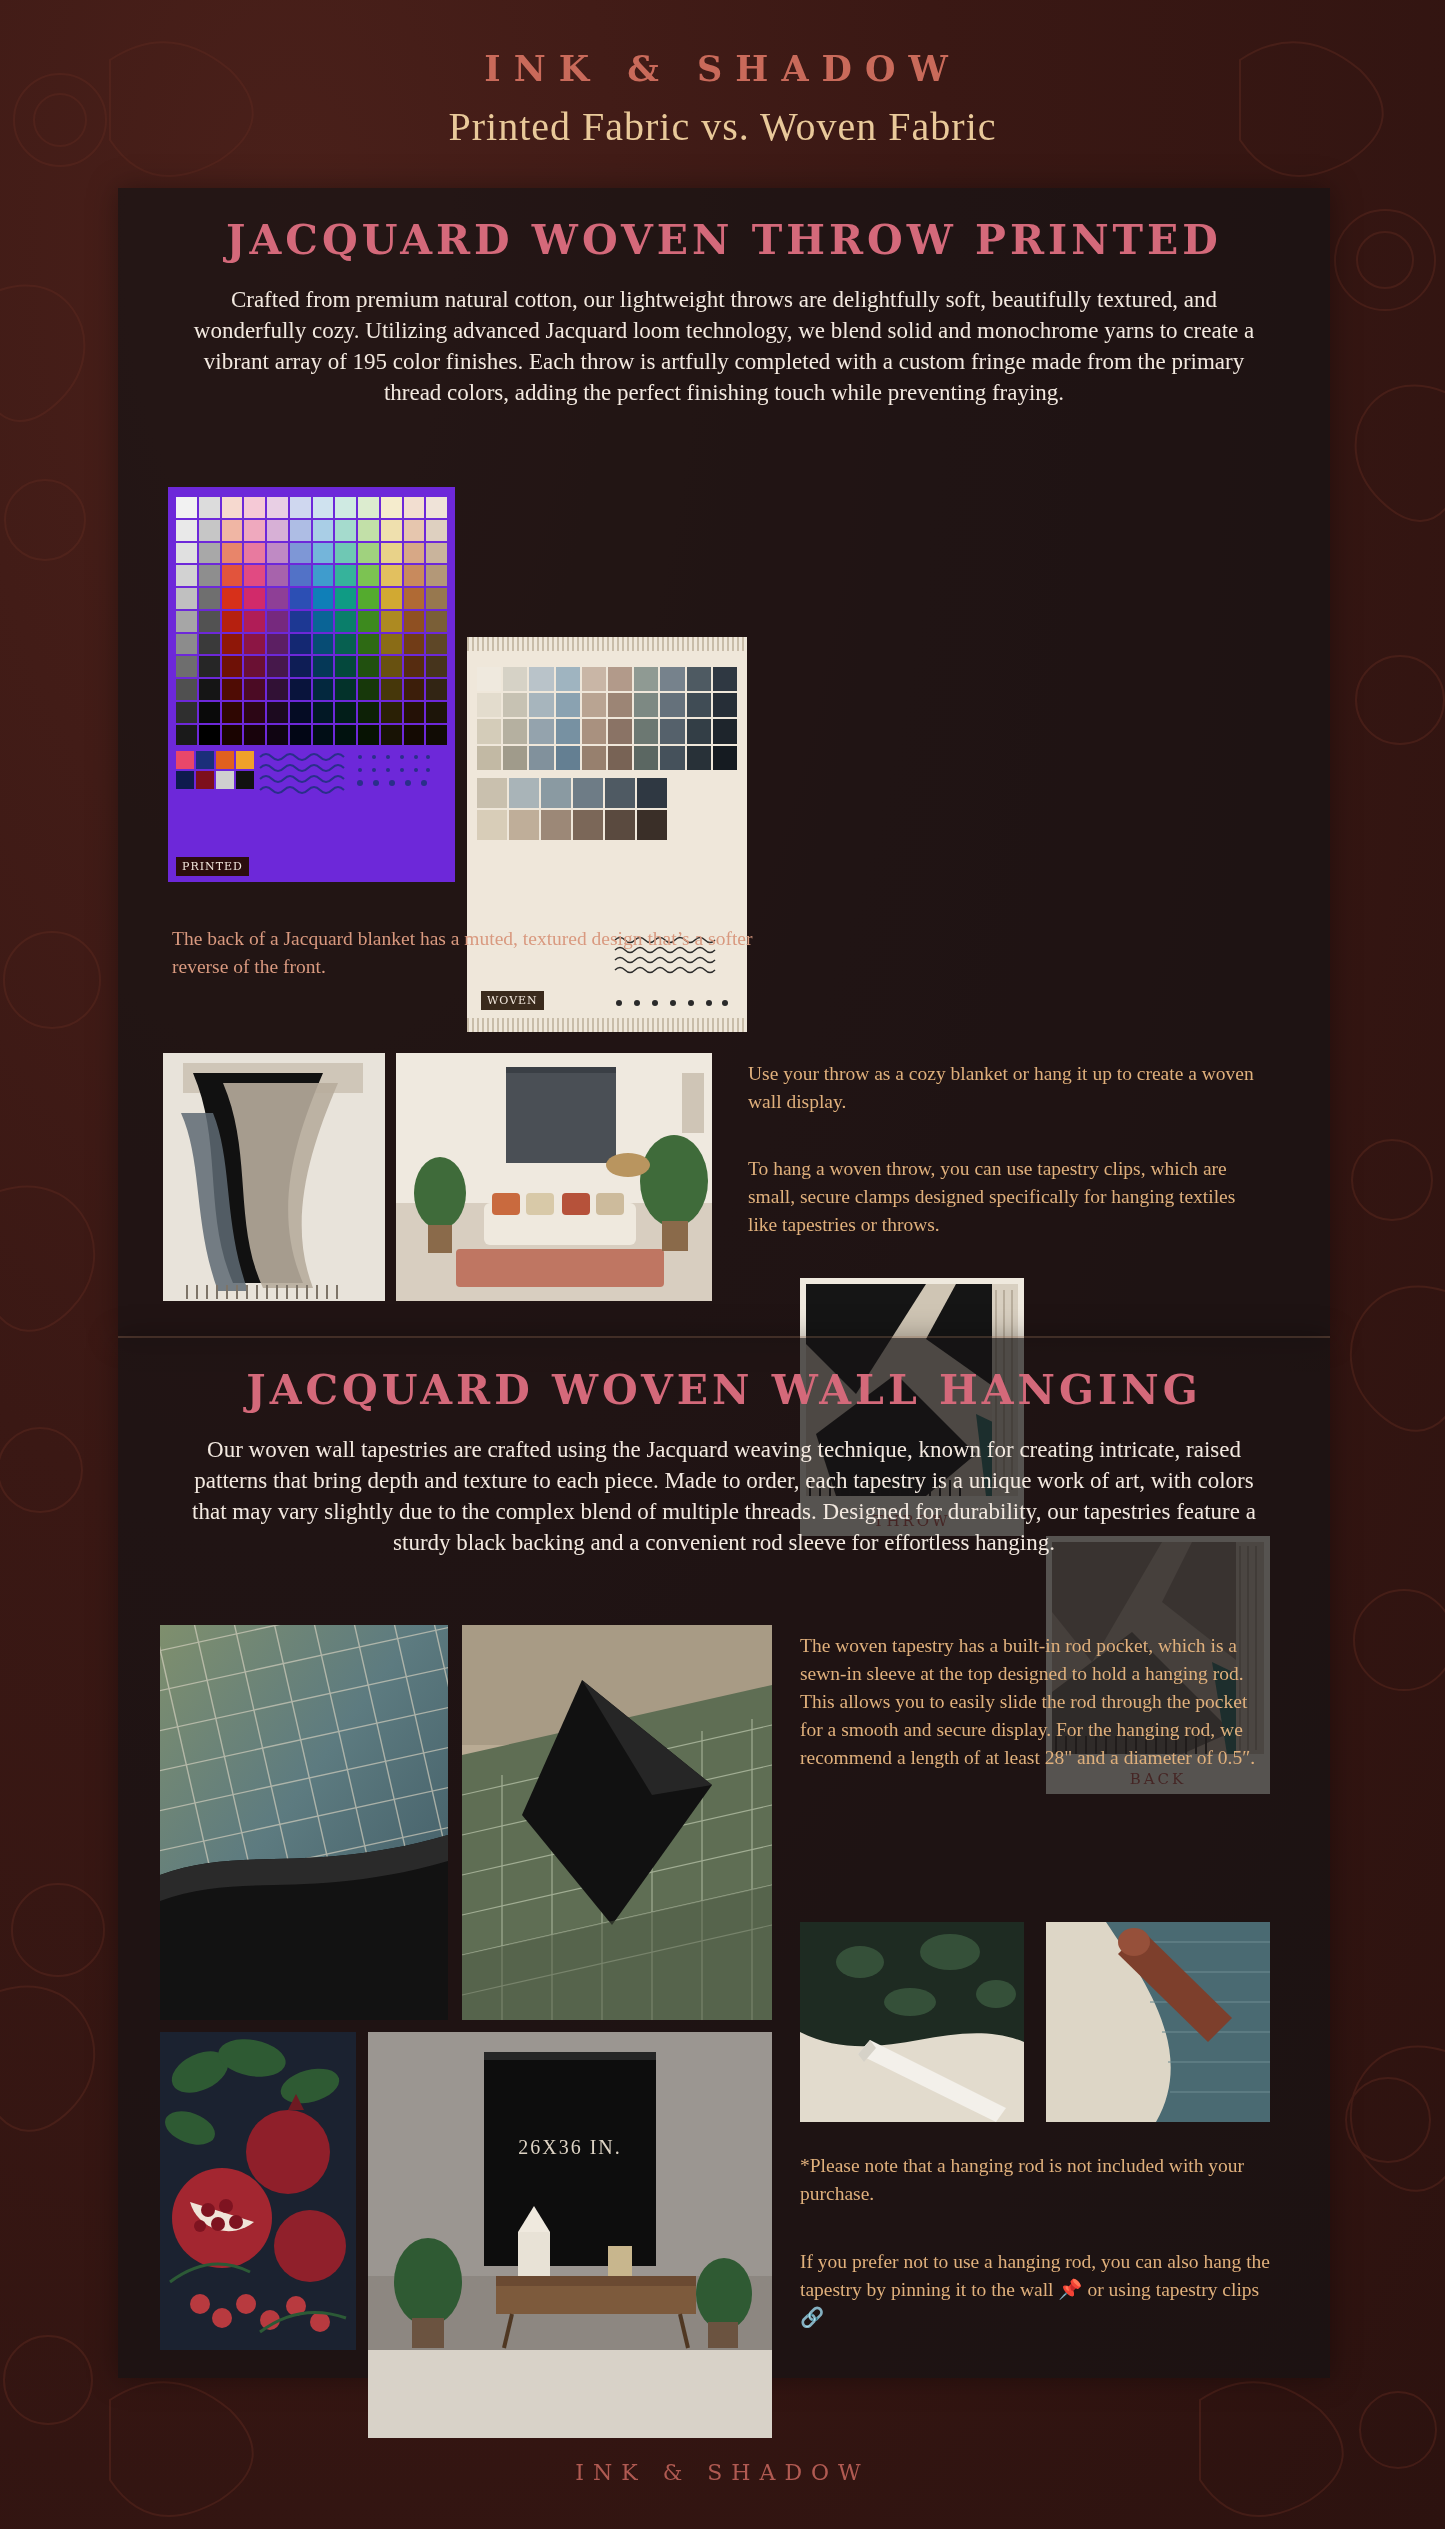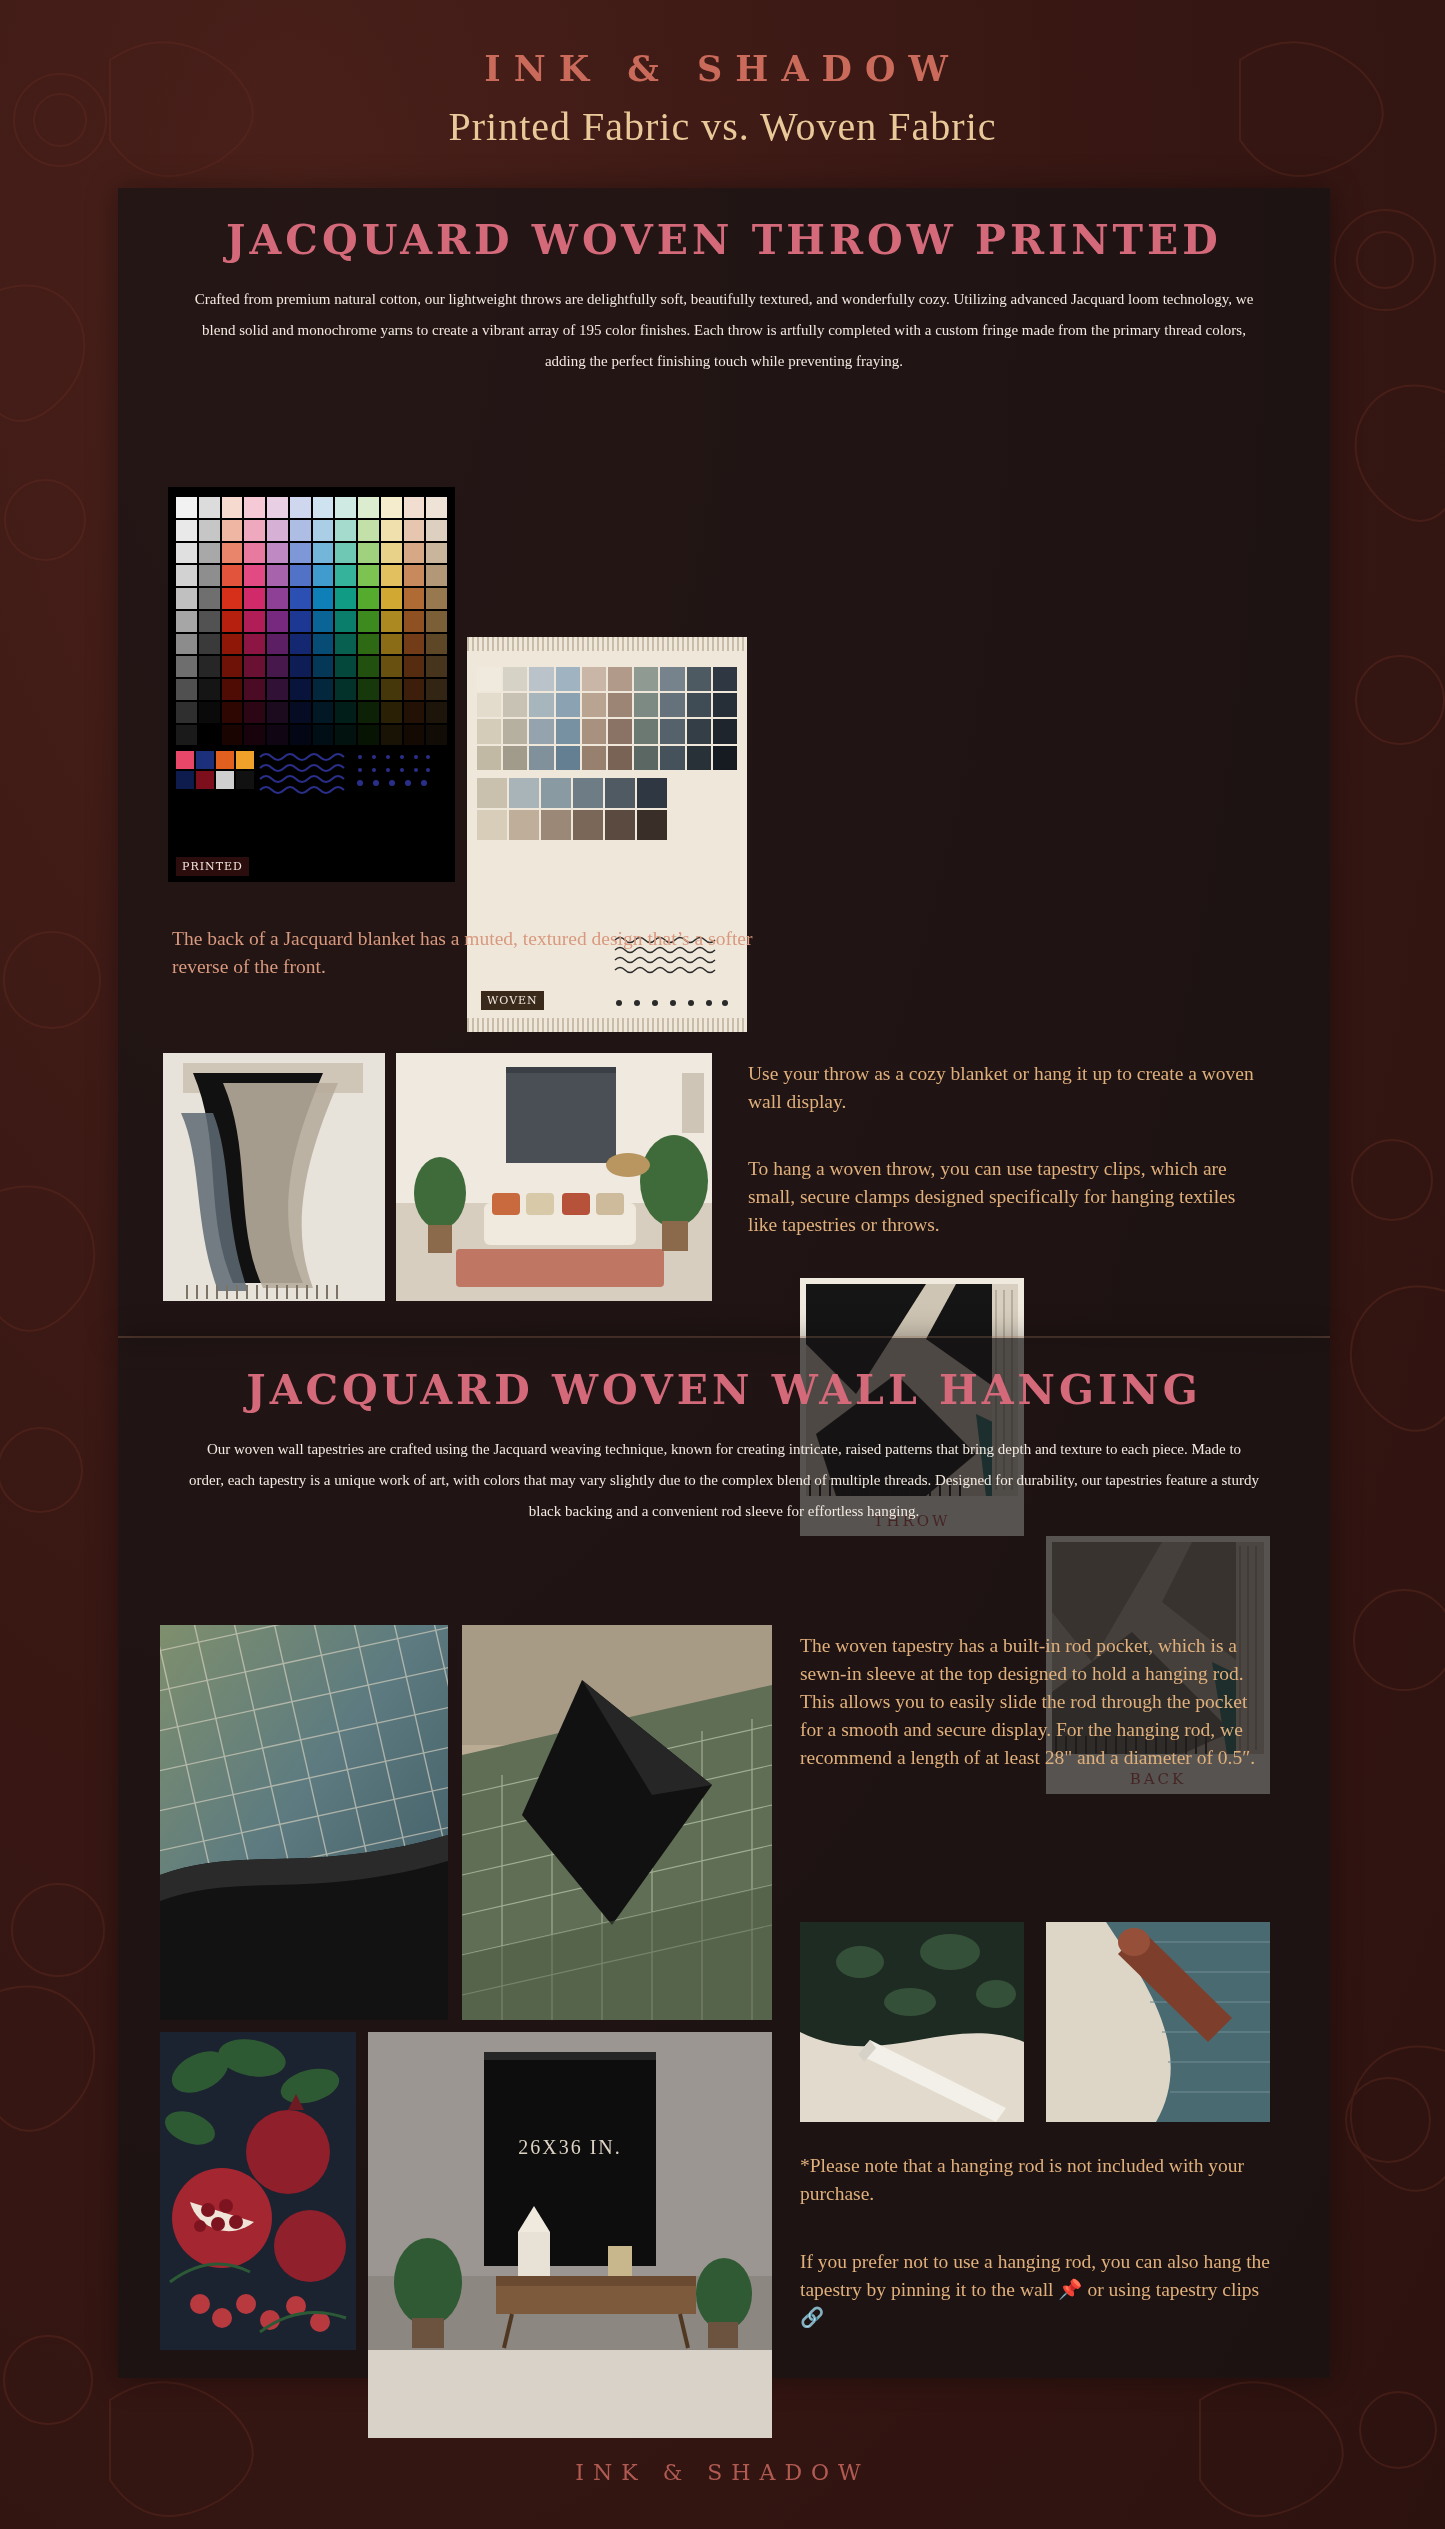--- a/index.html
+++ b/index.html
@@ -77,42 +77,42 @@
     color: #d4697a;
     padding-top: 28px;
     font-weight: 700;
   }
   .section-title.alt { color: #d4697a; }
 
   .intro-para {
     margin: 20px auto 0 auto;
     width: 1070px;
     text-align: center;
-    font-size: 15px;
+    font-size: 23px;
     line-height: 31px;
     color: #f3e9e0;
   }
 
   
   .imgbox {
     position: absolute;
     overflow: hidden;
     background: #d8d2c8;
   }
   .cap-text {
     position: absolute;
     color: #e0b07c;
     font-size: 19.5px;
     line-height: 28px;
   }
   .cap-text.rose { color: #d9997f; }
 
   
   .chart-printed {
-    background: #000000;
+    background: #6d28d9;
     padding: 10px 8px 6px 8px;
     box-sizing: border-box;
   }
   .sw-grid {
     display: grid;
     gap: 2px;
   }
   .sw {
     width: 100%;
     aspect-ratio: 1 / 1;

